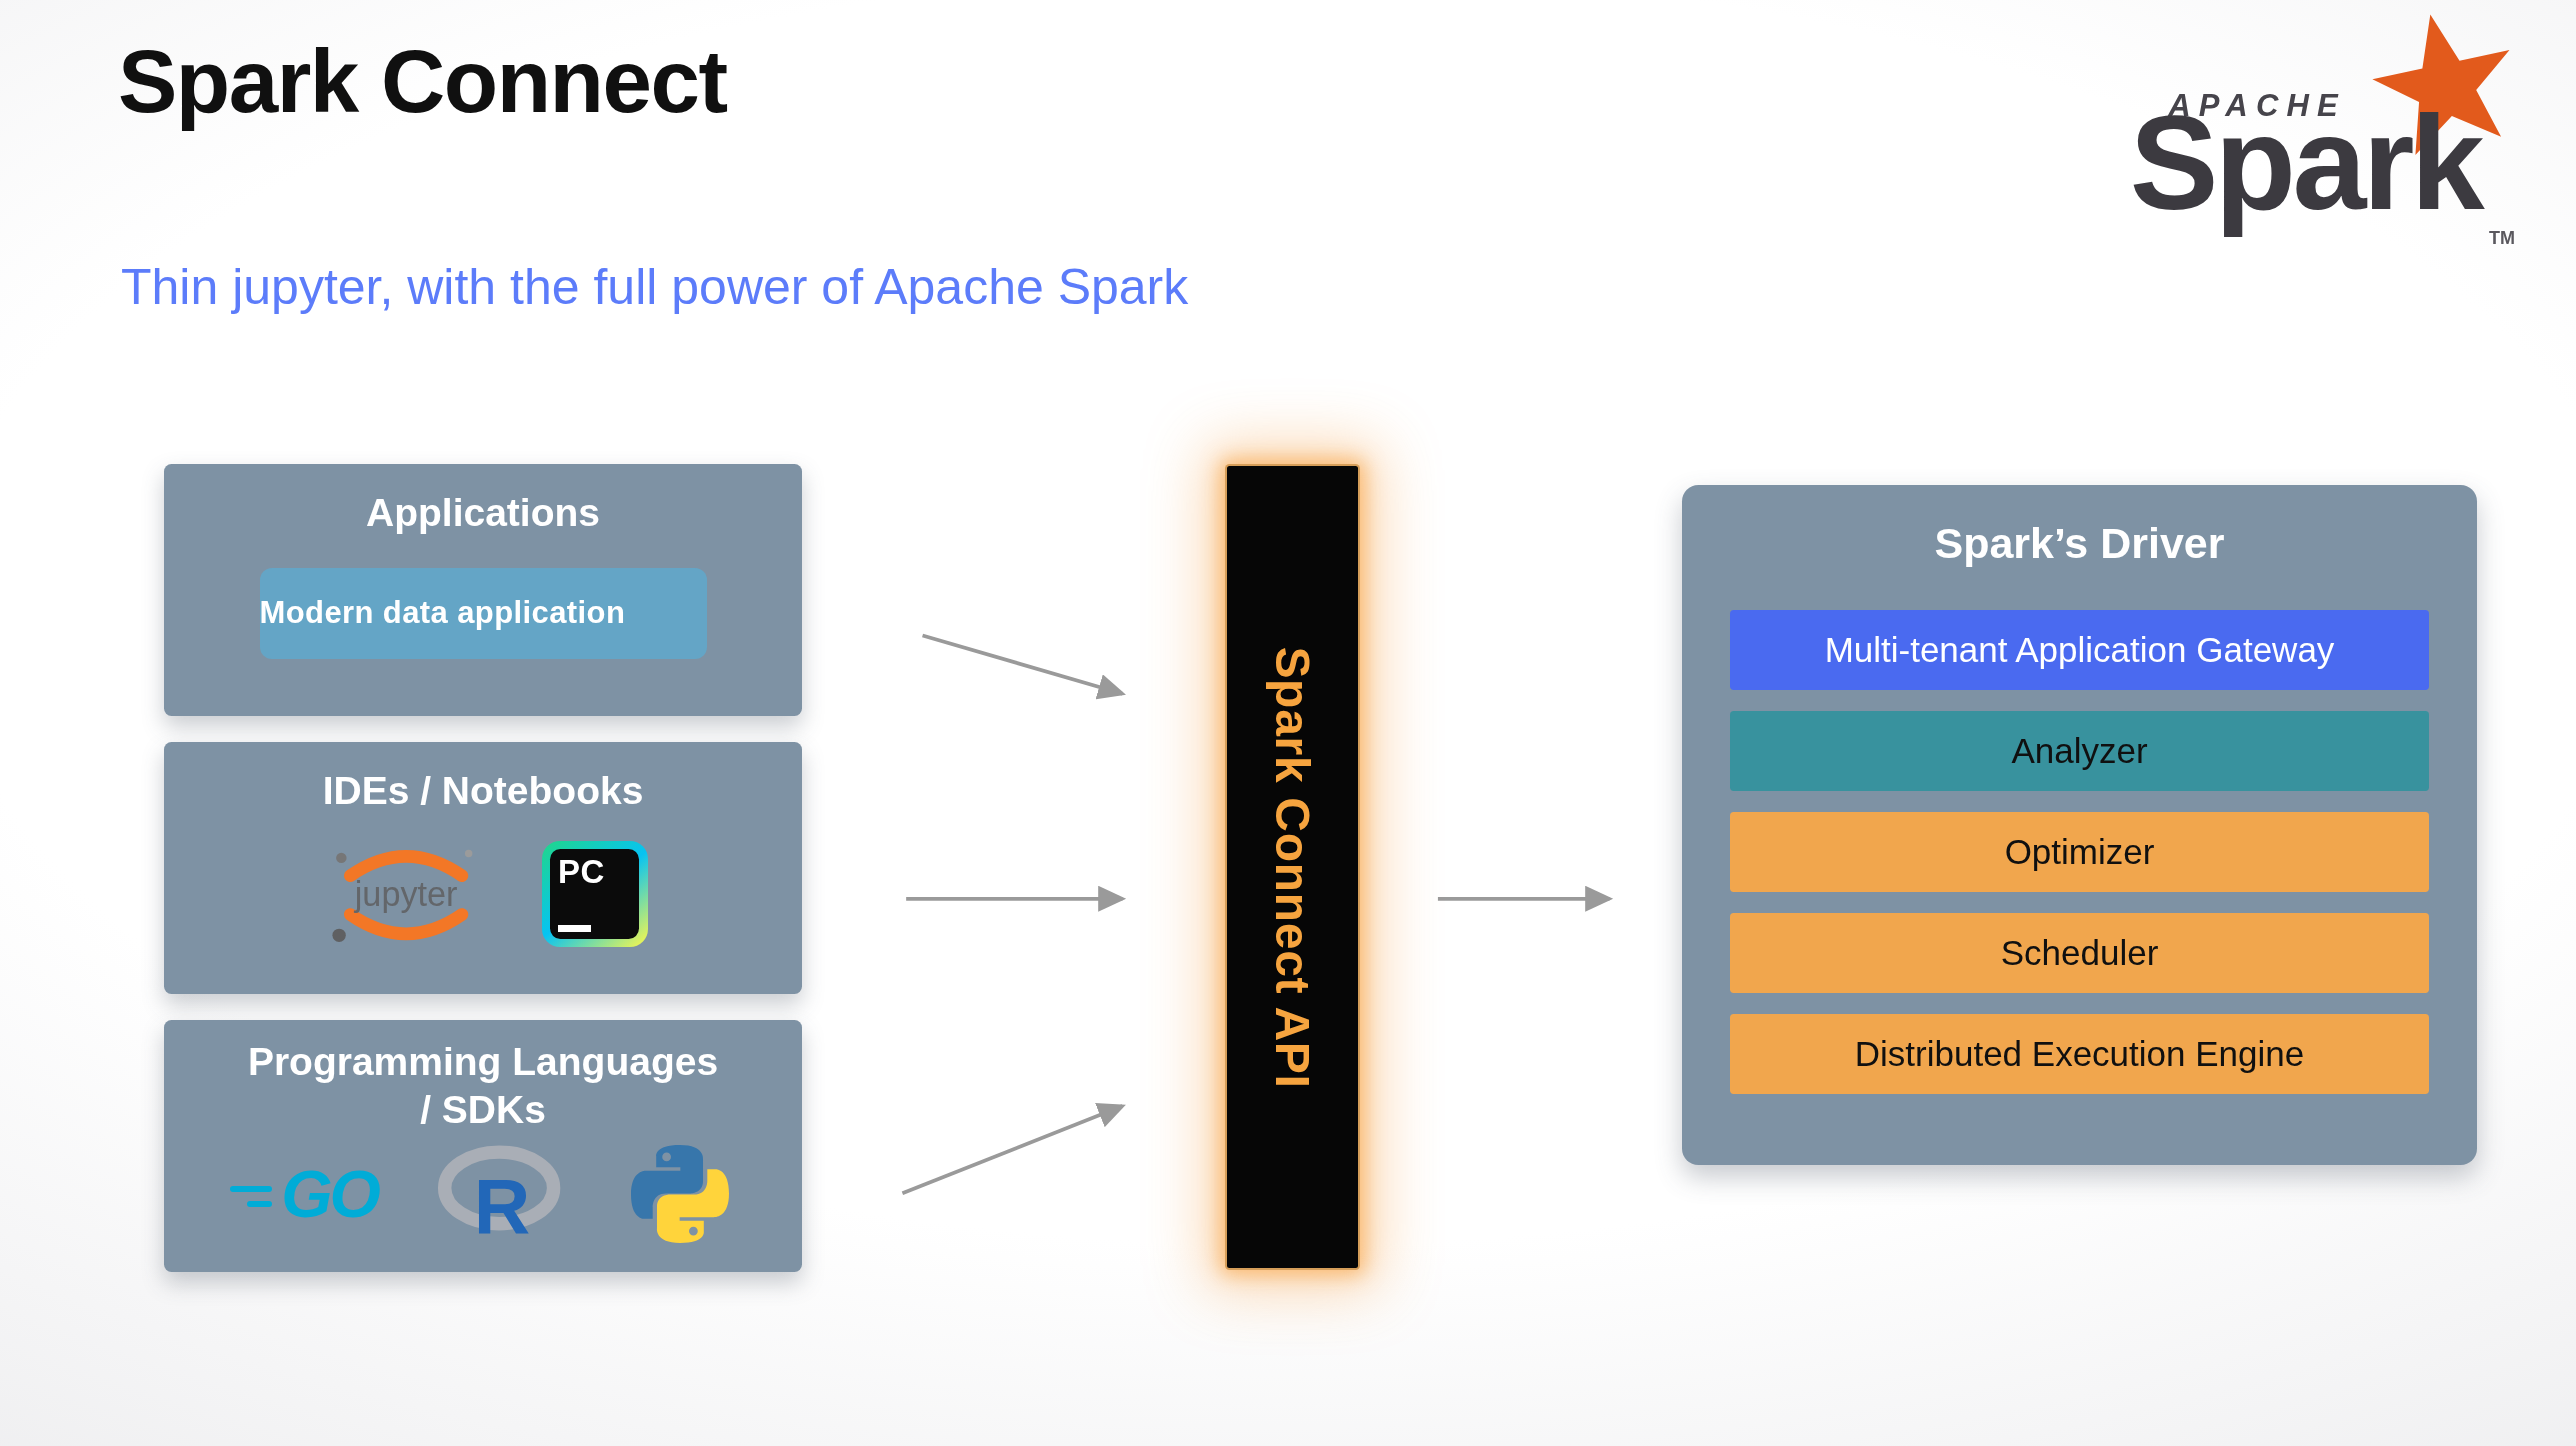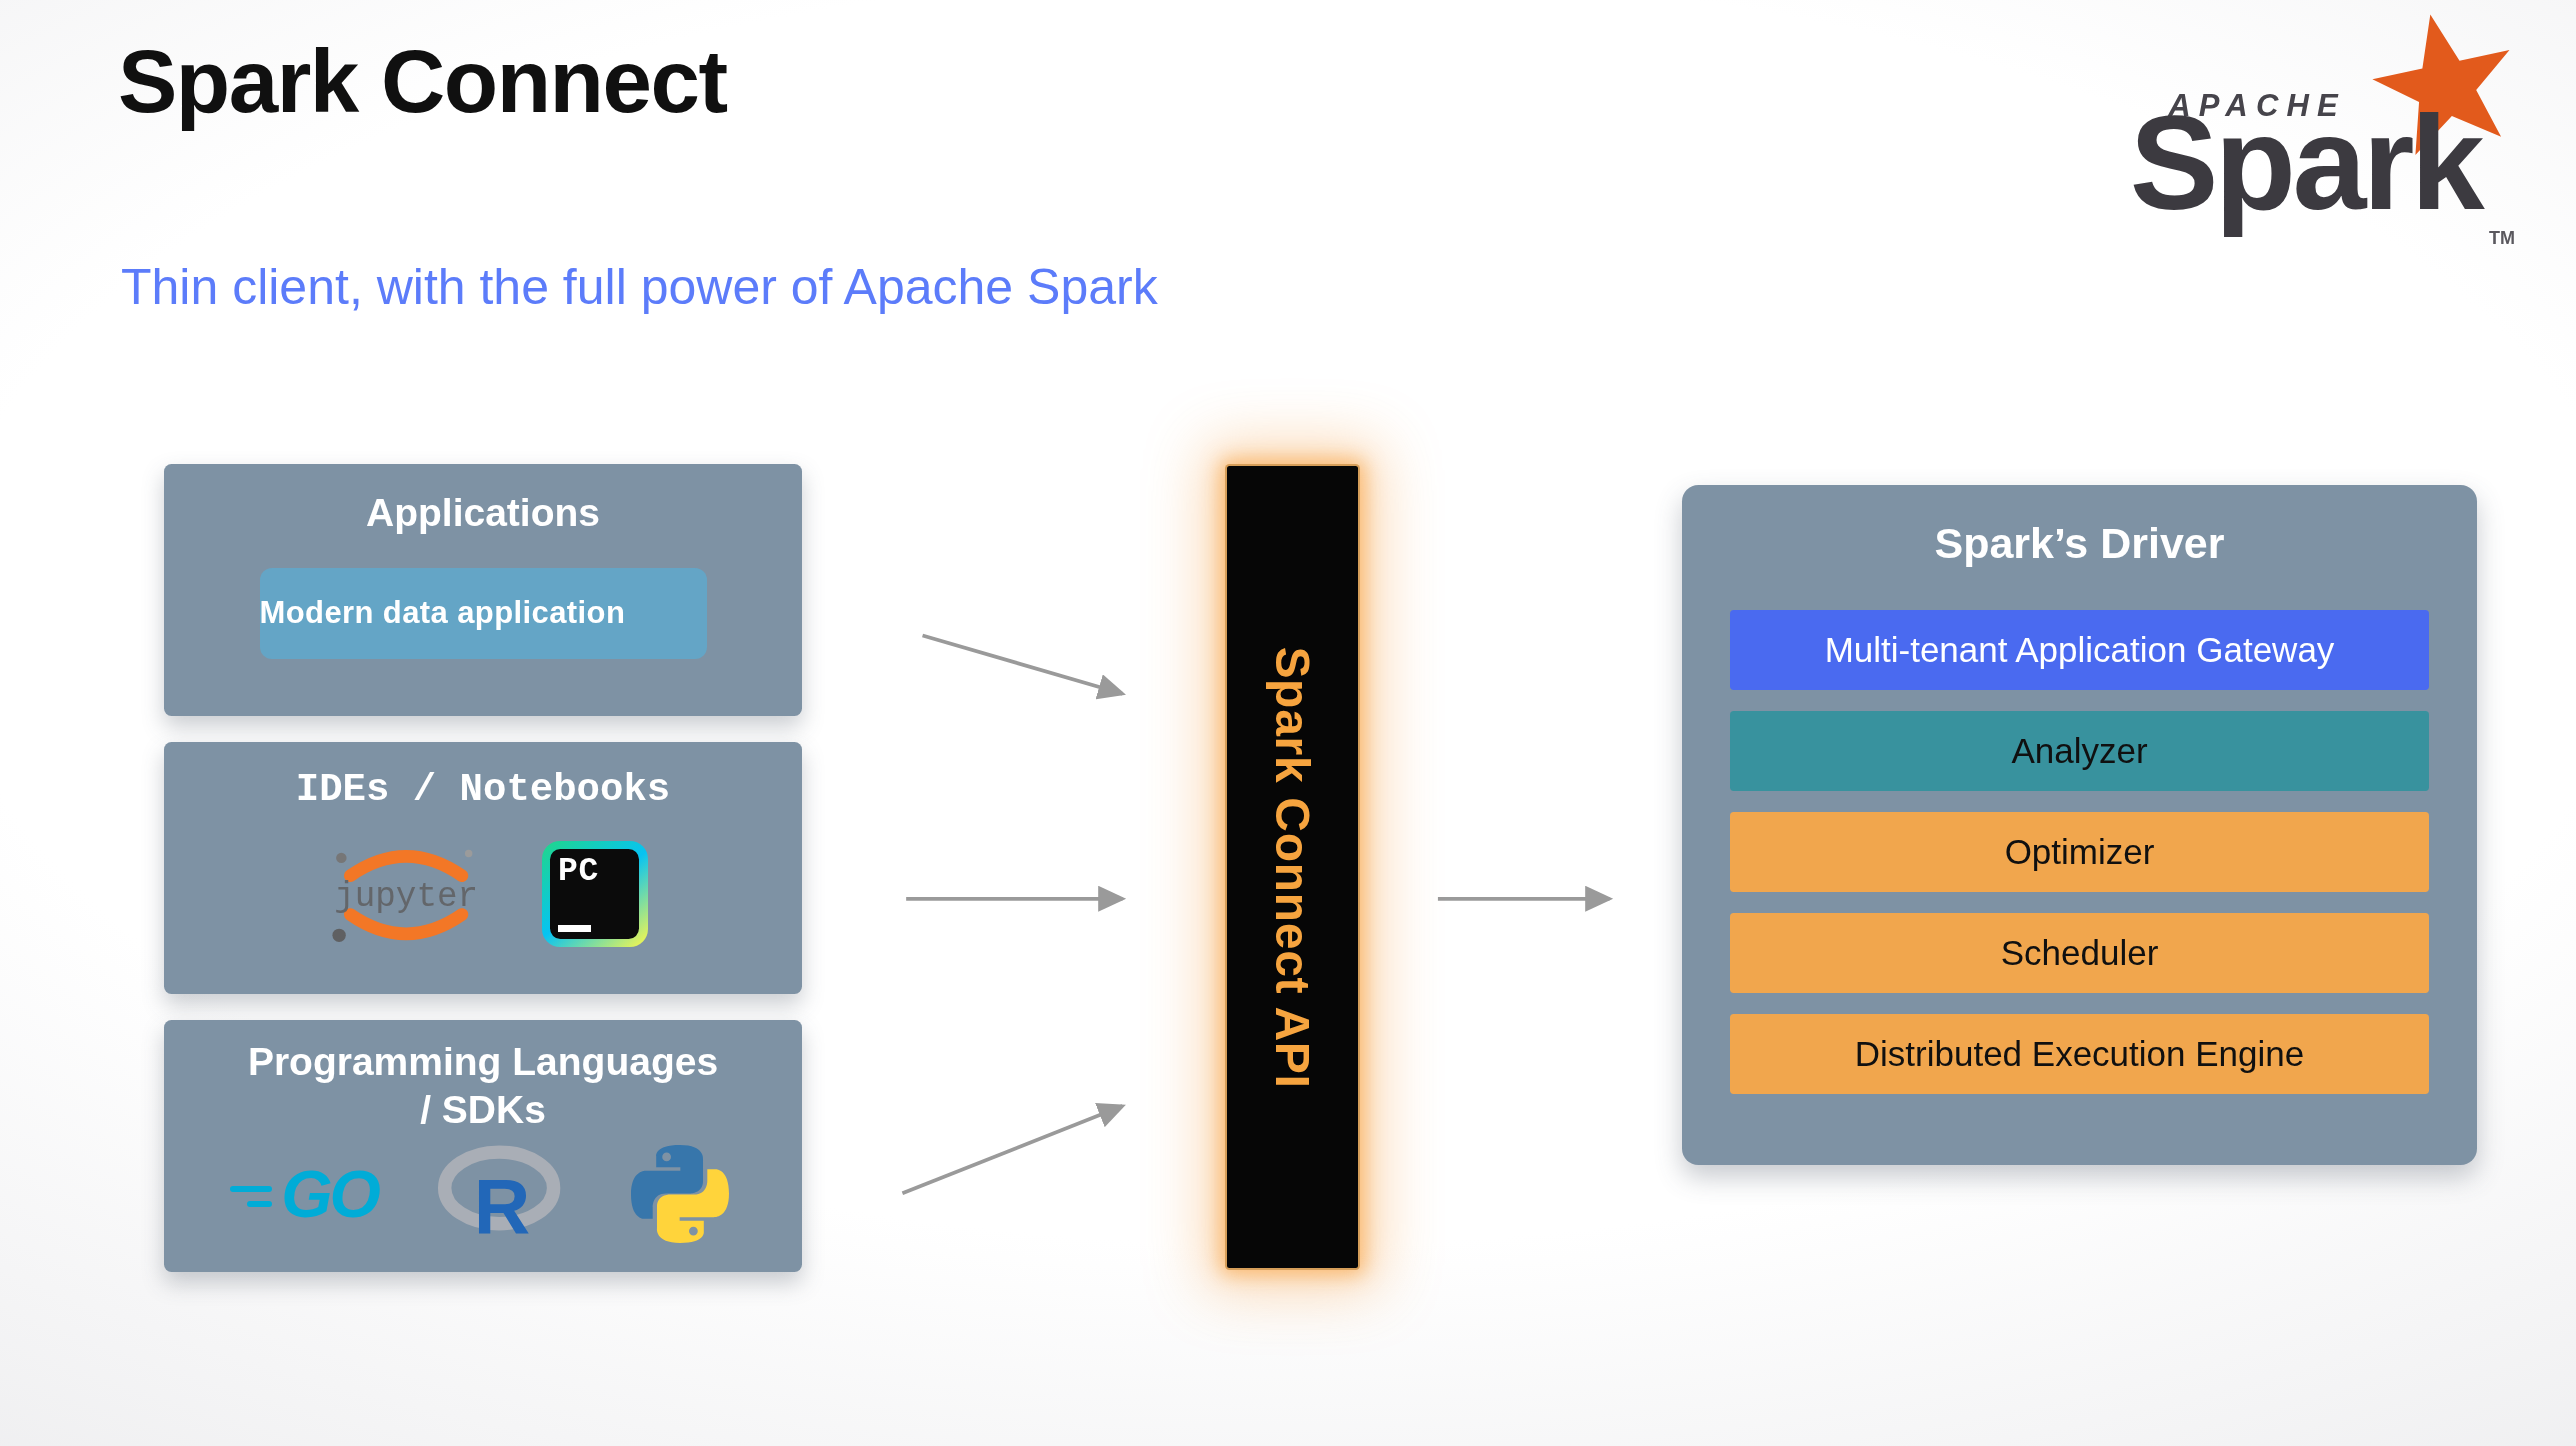--- a/index.html
+++ b/index.html
@@ -17,21 +17,21 @@
   .spark-logo{position:absolute;top:13.4px;right:52px;width:470px;height:246px;}
   .logo-star{position:absolute;right:0;top:0;width:157px;height:146px;}
   .logo-apache{position:absolute;right:178px;top:75px;font-size:31px;font-weight:700;font-style:italic;letter-spacing:8.2px;color:#46444b;}
   .logo-wordmark{position:absolute;right:43px;top:84px;font-size:133px;font-weight:700;color:#3c3a40;letter-spacing:-3.7px;line-height:1;}
   .logo-tm{position:absolute;right:9px;top:215px;font-size:18px;font-weight:700;color:#5a585e;}
 
   
   .src-box{position:absolute;left:164px;width:638px;background:#7e92a4;border-radius:7.5px;
     box-shadow:0 10.4px 22.4px rgba(70,80,95,.28);display:flex;flex-direction:column;align-items:center;}
   .box-apps{top:464px;height:252px;}
-  .box-ides{top:742px;height:252px;font-family:Liberation Mono, monospace;}
+  .box-ides{top:742px;height:252px;}
   .box-langs{top:1020px;height:252px;}
   .src-title{margin-top:25px;font-size:39px;font-weight:600;color:#ffffff;text-align:center;line-height:1.22;}
   .box-langs .src-title{margin-top:18px;max-width:477px;}
 
   .chip{margin-top:31px;width:447px;height:91px;background:#64a5c6;border-radius:12px;
     display:flex;align-items:center;}
   .chip span{font-size:31px;font-weight:700;color:#fff;letter-spacing:0.4px;}
 
   .icons-row{display:flex;align-items:center;justify-content:center;gap:48px;margin-top:10.4px;}
   .box-langs .icons-row{margin-top:4.5px;gap:54px;}
@@ -70,21 +70,21 @@
 
   
   .arrows{position:absolute;left:0;top:0;width:2576px;height:1447px;pointer-events:none;}
 </style>
 </head>
 <body>
 
 <div class="slide">
 
   <h1 class="title">Spark Connect</h1>
-  <div class="subtitle">Thin client, with the full power of Apache Spark</div>
+  <div class="subtitle">Thin jupyter, with the full power of Apache Spark</div>
 
   <div class="spark-logo">
     <svg class="logo-star" viewBox="0 0 100 100">
       <polygon points="50,0 63,35 98,35 70,57 80,92 50,71 20,92 30,57 2,35 37,35" fill="#e25a1c" transform="rotate(-12 50 50)"></polygon>
     </svg>
     <div class="logo-apache">APACHE</div>
     <div class="logo-wordmark">Spark</div>
     <div class="logo-tm">TM</div>
   </div>
 

